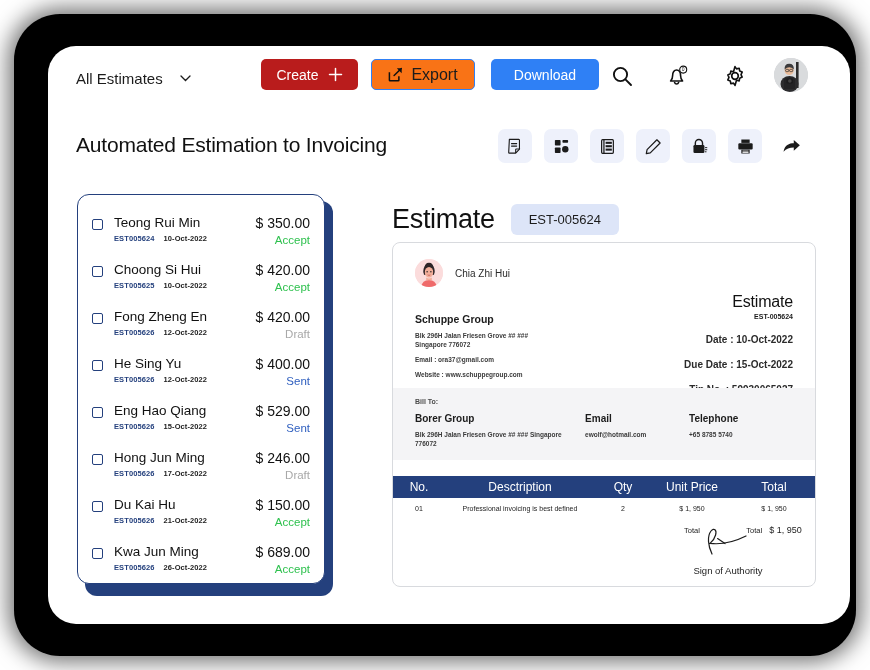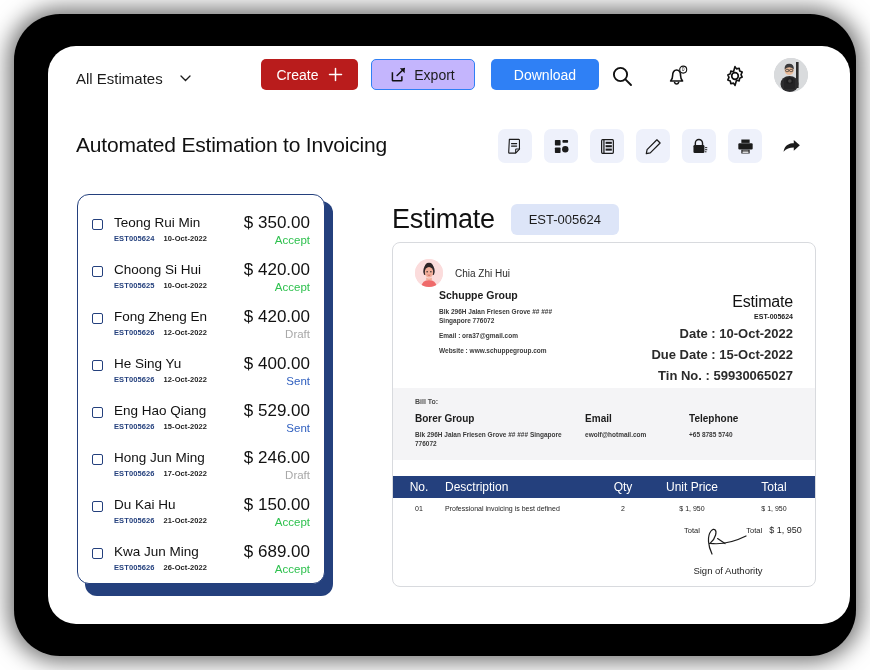--- a/index.html
+++ b/index.html
@@ -62,25 +62,25 @@
     align-items: center;
     justify-content: center;
     gap: 9px;
     cursor: pointer;
   }
 
   .btn-export {
     position: absolute;
     left: 323px; top: 13px;
     width: 104px; height: 31px;
-    background: #c4b5fd;
+    background: #f97316;
     border: 1px solid #2f80f5;
     border-radius: 5px;
     color: #1c1c1c;
-    font-size: 14px;
+    font-size: 16px;
     font-family: "Liberation Sans", sans-serif;
     display: flex;
     align-items: center;
     justify-content: center;
     gap: 8px;
     cursor: pointer;
   }
 
   .btn-download {
     position: absolute;
@@ -185,21 +185,21 @@
     margin-top: 3px;
     display: flex;
     gap: 9px;
     font-size: 7.5px;
     line-height: 10px;
   }
   .r-id   { color: #24407d; font-weight: bold; letter-spacing: 0.1px; }
   .r-date { color: #222222; font-weight: bold; letter-spacing: 0.1px; }
   .row-right { text-align: right; flex: 0 0 auto; }
   .r-amt {
-    font-size: 17px;
+    font-size: 14px;
     color: #111111;
     line-height: 16px;
     white-space: nowrap;
   }
   .r-status { margin-top: 3px; font-size: 11.5px; line-height: 13px; }
   .st-accept { color: #2ec14e; }
   .st-draft  { color: #a8a8a8; }
   .st-sent   { color: #2f5fbf; }
 
   
@@ -239,42 +239,41 @@
   .doc-avatar {
     width: 28px; height: 28px;
     border-radius: 50%;
     background: #fbdcdc;
     overflow: hidden;
   }
   .doc-avatar-name { font-size: 10px; color: #2b2b2b; }
 
   .doc-from {
     position: absolute;
-    left: 22px; top: 46px;
+    left: 22px; top: 70px;
     width: 210px;
-    margin-left: 24px;
   }
   .from-co { font-size: 10.5px; font-weight: bold; color: #1c1c1c; }
   .from-line {
     font-size: 6.5px;
     color: #3a3a3a;
     line-height: 9px;
     margin-top: 6px;
     font-weight: bold;
   }
   .from-line.sp { margin-top: 6px; }
 
   .doc-right {
     position: absolute;
     right: 22px; top: 50px;
     text-align: right;
   }
   .dr-title { font-size: 16px; color: #111111; letter-spacing: -0.2px; }
   .dr-id { font-size: 7px; font-weight: bold; color: #1c1c1c; margin-top: 2px; }
-  .dr-line { font-size: 13px; font-weight: bold; color: #2b2b2b; margin-top: 6px; }
+  .dr-line { font-size: 10px; font-weight: bold; color: #2b2b2b; margin-top: 14px; }
 
   .billto {
     position: absolute;
     left: 0; top: 145px;
     width: 100%;
     background: #f4f4f6;
     padding: 10px 22px 12px 22px;
   }
   .bt-label { font-size: 7px; color: #4a4a4a; font-weight: bold; }
   .bt-cols { display: flex; margin-top: 8px; }
@@ -307,21 +306,21 @@
   .tbl-total {
     position: absolute;
     left: 0; top: 282px;
     width: 100%;
     font-size: 7.5px;
     color: #1c1c1c;
     display: flex;
     align-items: center;
   }
   .c-no    { width: 52px; text-align: center; }
-  .c-desc  { width: 150px; text-align: left; }
+  .c-desc  { width: 150px; text-align: center; }
   .c-qty   { width: 56px; text-align: center; }
   .c-price { width: 82px; text-align: center; }
   .c-total { width: 82px; text-align: center; }
   .tt-lbl { font-weight: normal; }
   .tt-amt { font-size: 9px; }
 
   .sign {
     position: absolute;
     right: 22px; bottom: 10px;
     text-align: center;

